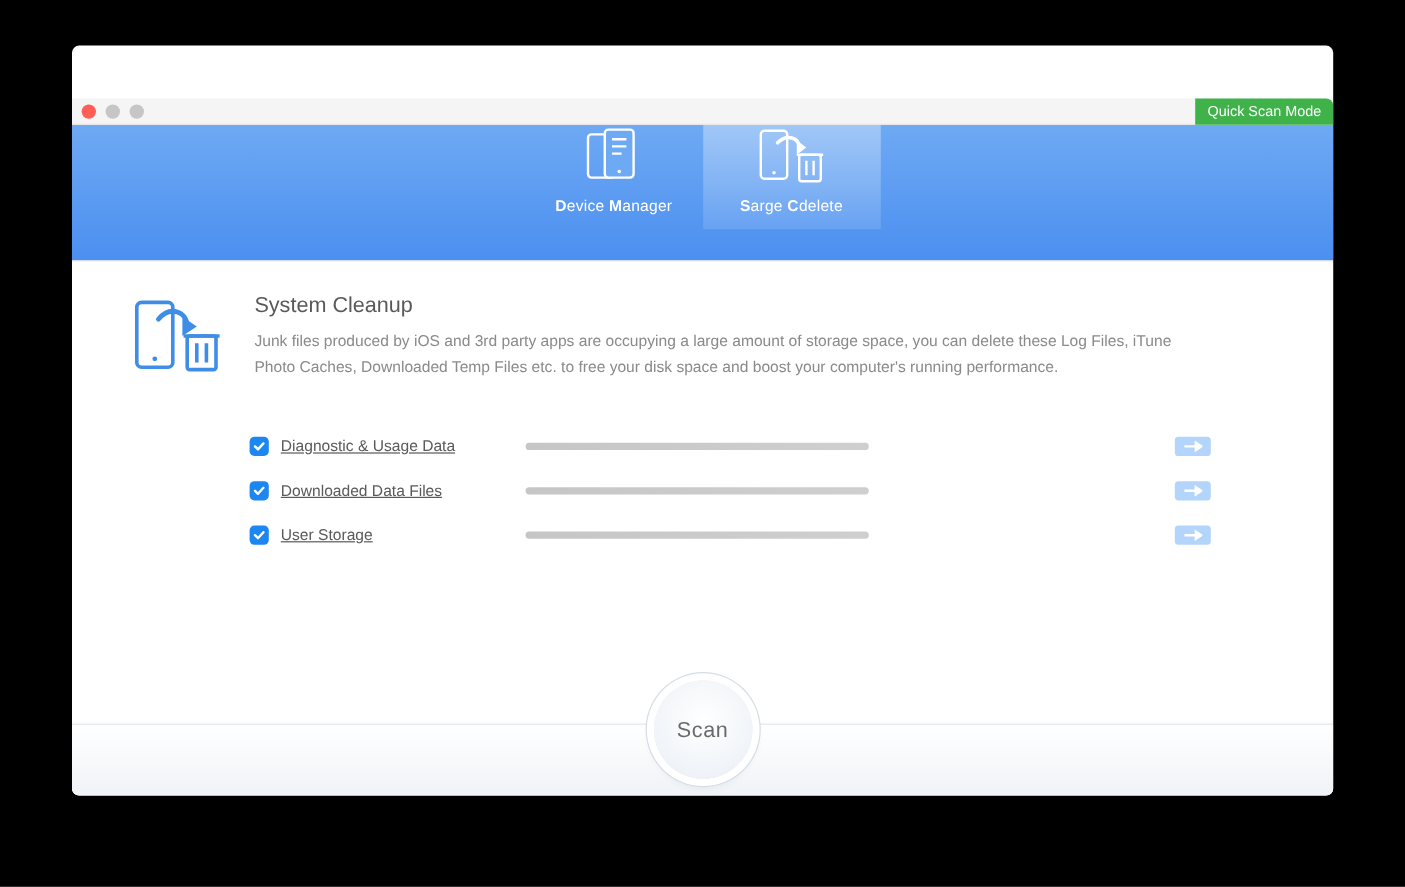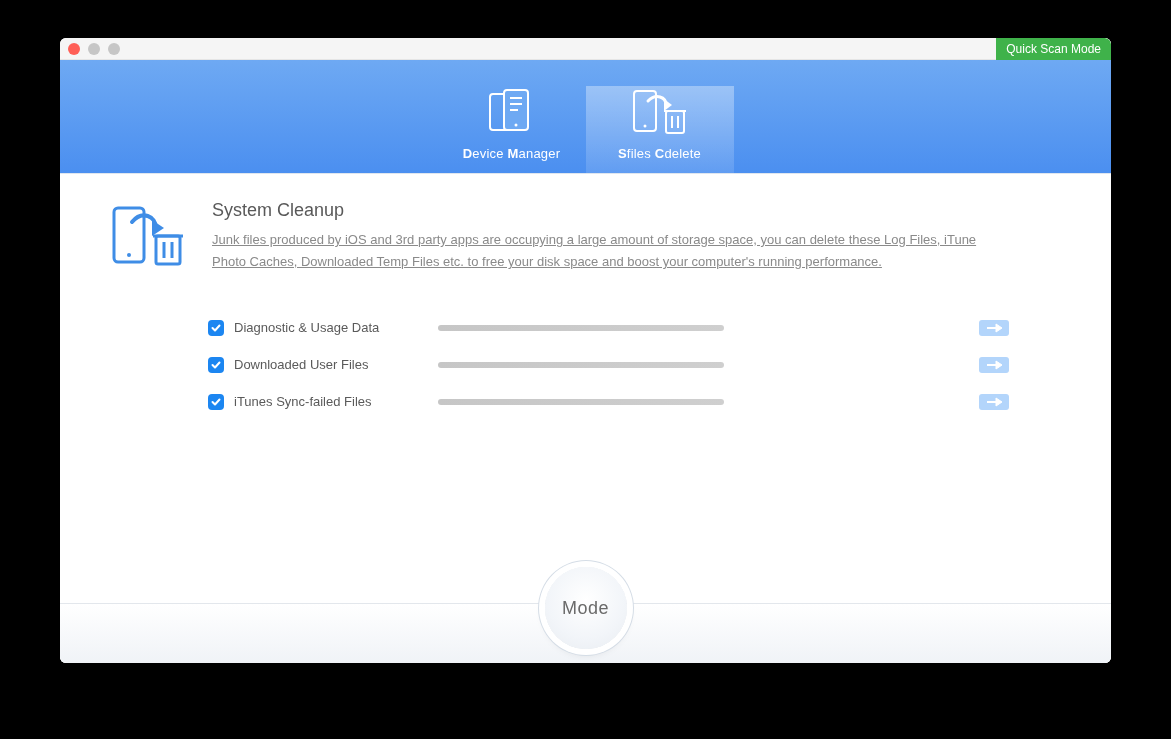--- a/index.html
+++ b/index.html
@@ -26,20 +26,21 @@
   }
   
   .titlebar {
     height: 22px;
     background: #f5f5f5;
     display: flex;
     align-items: center;
     padding: 0 8px;
     border-bottom: 1px solid #e5e5e5;
     position: relative;
+    margin-top: 44px;
   }
   .traffic {
     display: flex;
     gap: 8px;
   }
   .traffic-dot {
     width: 12px; height: 12px; border-radius: 50%;
   }
   .dot-close { background: #ff5f57; }
   .dot-min { background: #c6c6c6; }
@@ -54,21 +55,21 @@
     font-size: 12px;
     padding: 0 10px;
     border-top-right-radius: 6px;
   }
   
   .header {
     height: 114px;
     background: linear-gradient(180deg, #6ea9f3 0%, #4b8ff0 100%);
     display: flex;
     justify-content: center;
-    align-items: flex-end;
+    align-items: flex-start;
     border-bottom: 1px solid #dfe6ef;
   }
   .tab {
     width: 148px;
     display: flex;
     flex-direction: column;
     align-items: center;
     justify-content: flex-end;
     padding-bottom: 12px;
     color: #fff;
@@ -109,21 +110,20 @@
     font-size: 18px;
     font-weight: 500;
     color: #595959;
     margin-bottom: 8px;
   }
   .intro-text p {
     font-size: 13px;
     line-height: 1.7;
     color: #8a8a8a;
     max-width: 800px;
-    text-decoration: underline;
   }
   .items {
     padding: 16px 60px 0 148px;
   }
   .item-row {
     display: flex;
     align-items: center;
     height: 37px;
   }
   .checkbox {
@@ -133,20 +133,21 @@
     display: flex; align-items: center; justify-content: center;
     margin-right: 10px;
     flex-shrink: 0;
   }
   .checkbox svg { stroke: #fff; }
   .item-label {
     font-size: 13px;
     color: #5a5a5a;
     width: 204px;
     flex-shrink: 0;
+    text-decoration: underline;
   }
   .progress-track {
     width: 286px;
     height: 6px;
     background: linear-gradient(90deg,#c6c6c6,#cfcfcf);
     border-radius: 3px;
     flex-shrink: 0;
   }
   .spacer { flex: 1; }
   .arrow-btn {
@@ -221,21 +222,21 @@
           <circle cx="15" cy="39" r="1.5" fill="#ffffff"></circle>
           <path d="M18 14 C26 6 36 10 36 18" fill="none" stroke="#ffffff" stroke-width="3" stroke-linecap="round"></path>
           <polygon points="34,12 42,18 34,24" fill="#ffffff"></polygon>
           <rect x="36" y="24" width="18" height="22" rx="2" fill="none" stroke="#ffffff" stroke-width="2"></rect>
           <line x1="34" y1="24" x2="56" y2="24" stroke="#ffffff" stroke-width="2"></line>
           <line x1="42" y1="29" x2="42" y2="41" stroke="#ffffff" stroke-width="2"></line>
           <line x1="48" y1="29" x2="48" y2="41" stroke="#ffffff" stroke-width="2"></line>
         </svg>
       </div>
       <div class="tab-label">
-        <span class="hl">S</span><span>files </span><span class="hl">C</span><span>delete</span>
+        <span class="hl">S</span><span>arge </span><span class="hl">C</span><span>delete</span>
       </div>
     </div>
 
 
 
 
   </div>
 
   <div class="content">
 
@@ -275,50 +276,50 @@
               <polygon points="10,1 16,5 10,9" fill="#fff"></polygon>
             </svg>
           </div>
         </div>
         <div class="item-row">
           <div class="checkbox">
             <svg width="10" height="10" viewBox="0 0 10 10">
               <polyline points="1.5,5 4,7.5 8.5,2.5" fill="none" stroke="#fff" stroke-width="2" stroke-linecap="round" stroke-linejoin="round"></polyline>
             </svg>
           </div>
-          <div class="item-label">Downloaded User Files</div>
+          <div class="item-label">Downloaded Data Files</div>
           <div class="progress-track"></div>
           <div class="spacer"></div>
           <div class="arrow-btn">
             <svg width="16" height="10" viewBox="0 0 16 10">
               <line x1="1" y1="5" x2="12" y2="5" stroke="#fff" stroke-width="2"></line>
               <polygon points="10,1 16,5 10,9" fill="#fff"></polygon>
             </svg>
           </div>
         </div>
         <div class="item-row">
           <div class="checkbox">
             <svg width="10" height="10" viewBox="0 0 10 10">
               <polyline points="1.5,5 4,7.5 8.5,2.5" fill="none" stroke="#fff" stroke-width="2" stroke-linecap="round" stroke-linejoin="round"></polyline>
             </svg>
           </div>
-          <div class="item-label">iTunes Sync-failed Files</div>
+          <div class="item-label">User Storage</div>
           <div class="progress-track"></div>
           <div class="spacer"></div>
           <div class="arrow-btn">
             <svg width="16" height="10" viewBox="0 0 16 10">
               <line x1="1" y1="5" x2="12" y2="5" stroke="#fff" stroke-width="2"></line>
               <polygon points="10,1 16,5 10,9" fill="#fff"></polygon>
             </svg>
           </div>
         </div>
       </div>
 
     <div style="flex:1"></div>
     <div class="footer"></div>
 
     <div class="scan-btn">
-      <span>Mode</span>
+      <span>Scan</span>
     </div>
 
   </div>
 
 </div>
 
 </body></html>

